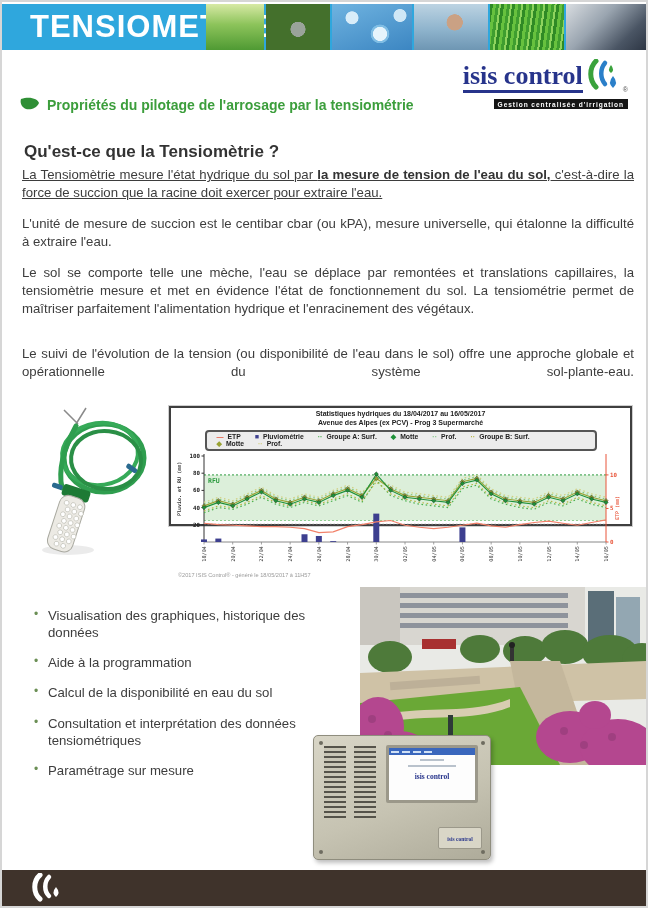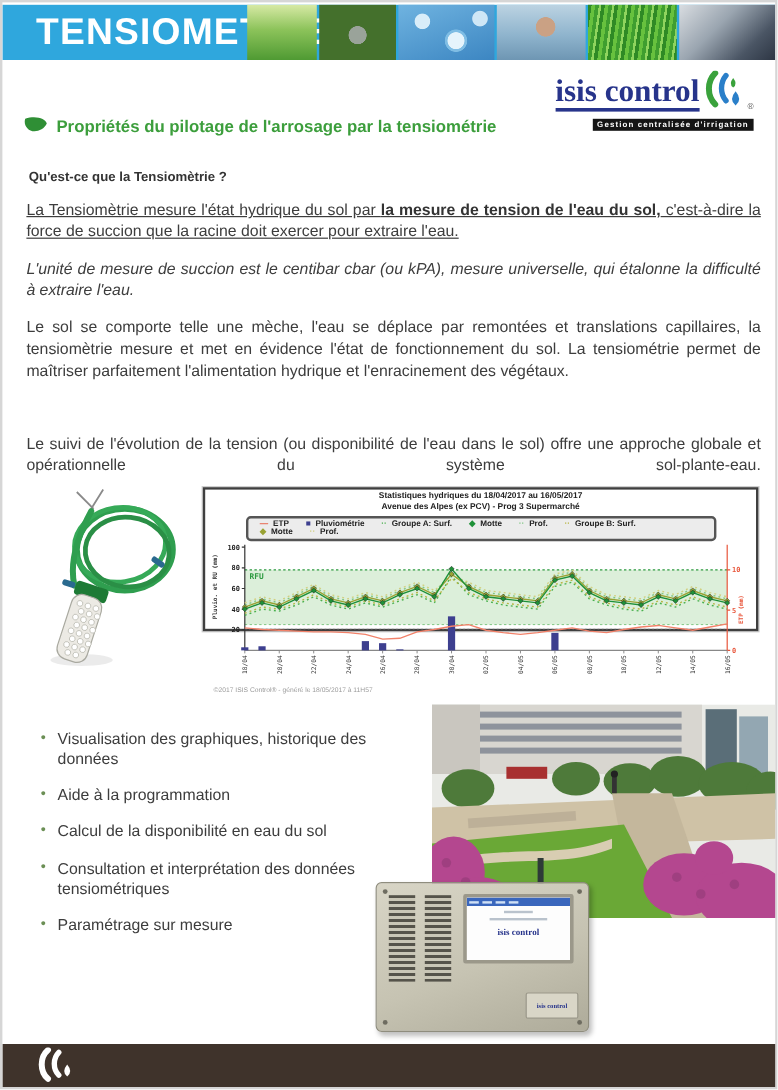--- a/index.html
+++ b/index.html
@@ -25,26 +25,26 @@
 
   
   .logo { position:absolute; right:18px; top:57px; width:200px; text-align:right; }
   .logo-row { display:flex; align-items:flex-end; justify-content:flex-end; gap:3px; }
   .wordmark { font-family:"Liberation Serif", serif; font-weight:bold; font-size:26px; color:#27348b; line-height:1; border-bottom:3px solid #27348b; padding-bottom:1px; }
   .tagline { margin-top:1px; background:#151515; color:#fff; font-size:6.6px; font-weight:bold; letter-spacing:0.14em; padding:2px 4px 1px; display:inline-block; }
   .reg { font-size:7px; color:#555; vertical-align:top; }
 
   
   .heading { position:absolute; left:18px; top:95px; width:615px; color:#3c9e3c; font-weight:bold; font-size:14px; display:flex; align-items:flex-end; gap:7px; }
-  .qa-title { position:absolute; left:22px; top:140px; font-weight:bold; font-size:11px; color:#333; }
+  .qa-title { position:absolute; left:22px; top:140px; font-weight:bold; font-size:17px; color:#333; }
   .para { position:absolute; left:20px; width:612px; font-size:13.2px; line-height:1.36; text-align:justify; color:#3d3d3d; }
   .p1 { top:164px;text-decoration:underline; } .p1 b { color:#333; }
-  .p2 { top:213px; font-style:italic; }
+  .p2 { top:213px; }
   .p3 { top:262px; }
-  .p4 { top:343px; text-align-last:justify;margin-top:16px; }
+  .p4 { top:343px; text-align-last:justify; }
 
   
   .sensor-wrap { position:absolute; left:4px; top:398px; width:160px; height:172px; }
   .chart-box { position:absolute; left:167px; top:404px; width:463px; height:120px; border:2px solid #3f3f3f; background:#fff; box-shadow:0 0 0 1px #cfcfcf; padding:2px 3px 0; }
   .chart-title { text-align:center; font-size:7px; font-weight:bold; color:#222; line-height:1.25; }
   .legend-box { margin:2px auto 1px; width:392px; border:2px solid #555; border-radius:4px; background:#ececec; padding:1px 10px 2px; }
   .legend-row { display:flex; gap:0; }
   .legend-item { display:flex; align-items:center; gap:4px; font-size:6.8px; font-weight:bold; color:#222; margin-right:14px; white-space:nowrap; }
   .legend-sym { font-size:7px; line-height:1; }
   .chart-foot { font-size:5.6px; color:#9a9a9a; padding:0 0 1px 4px; }

